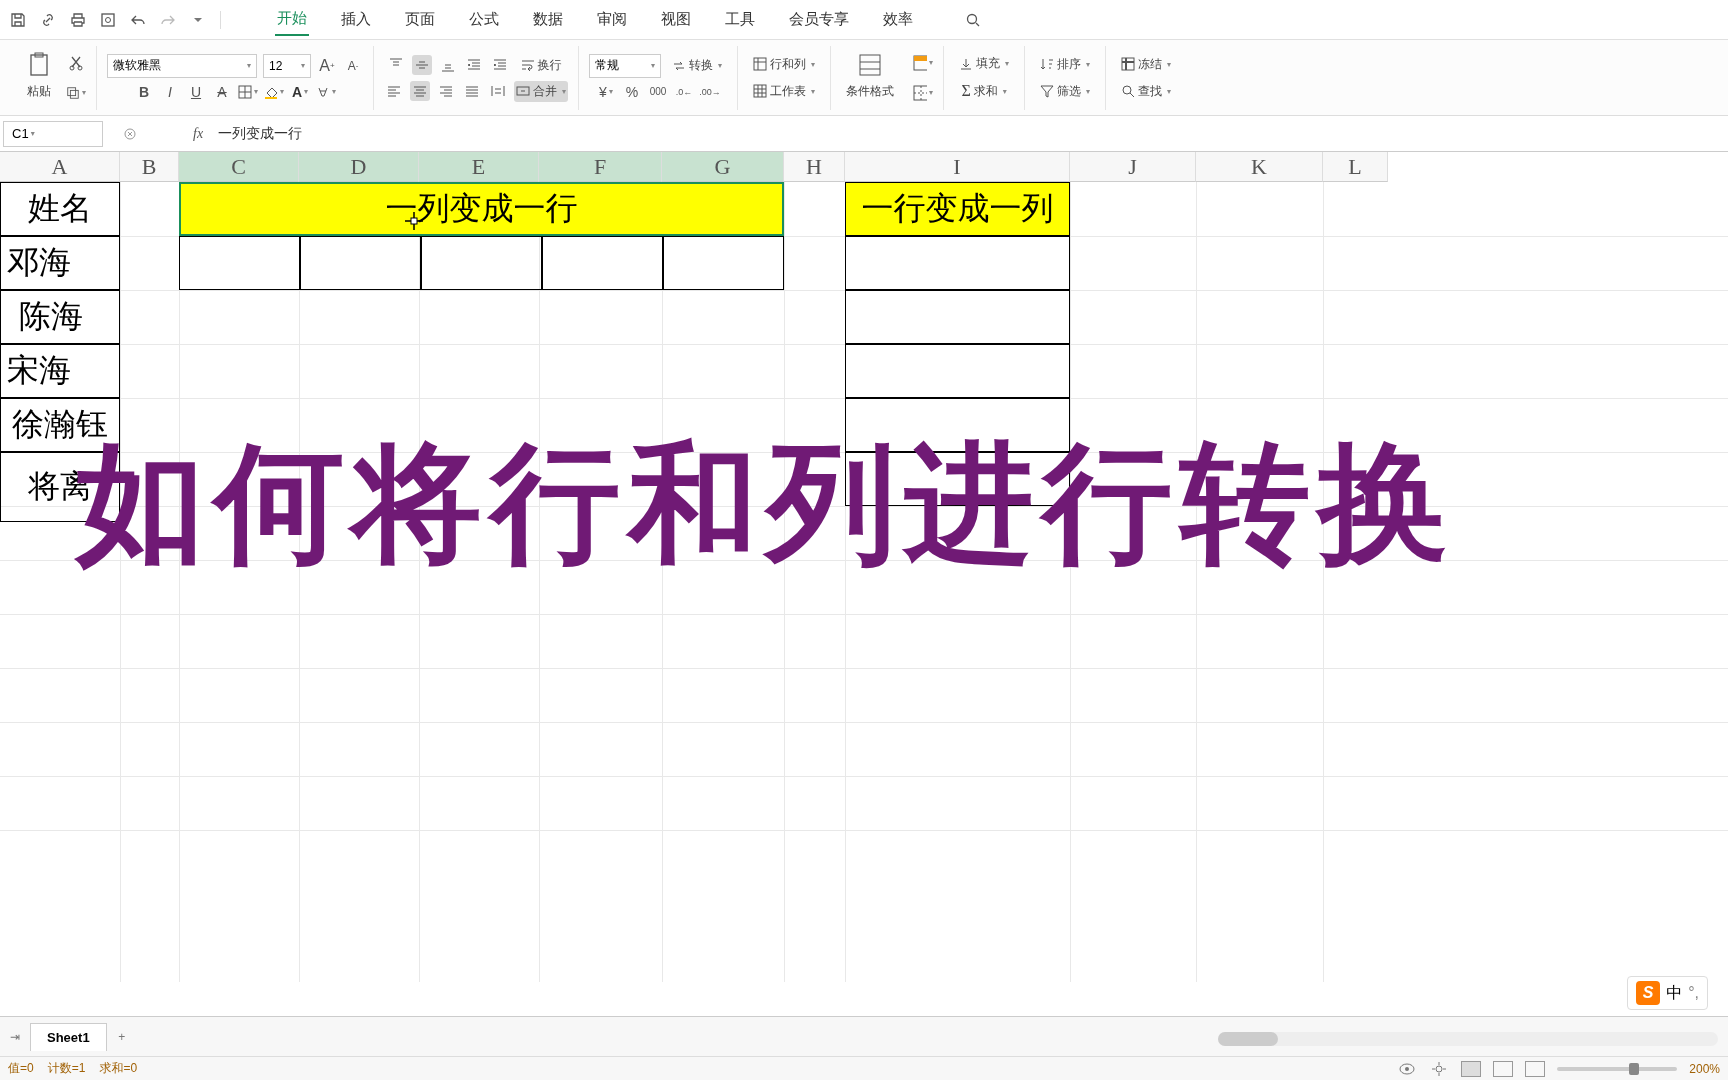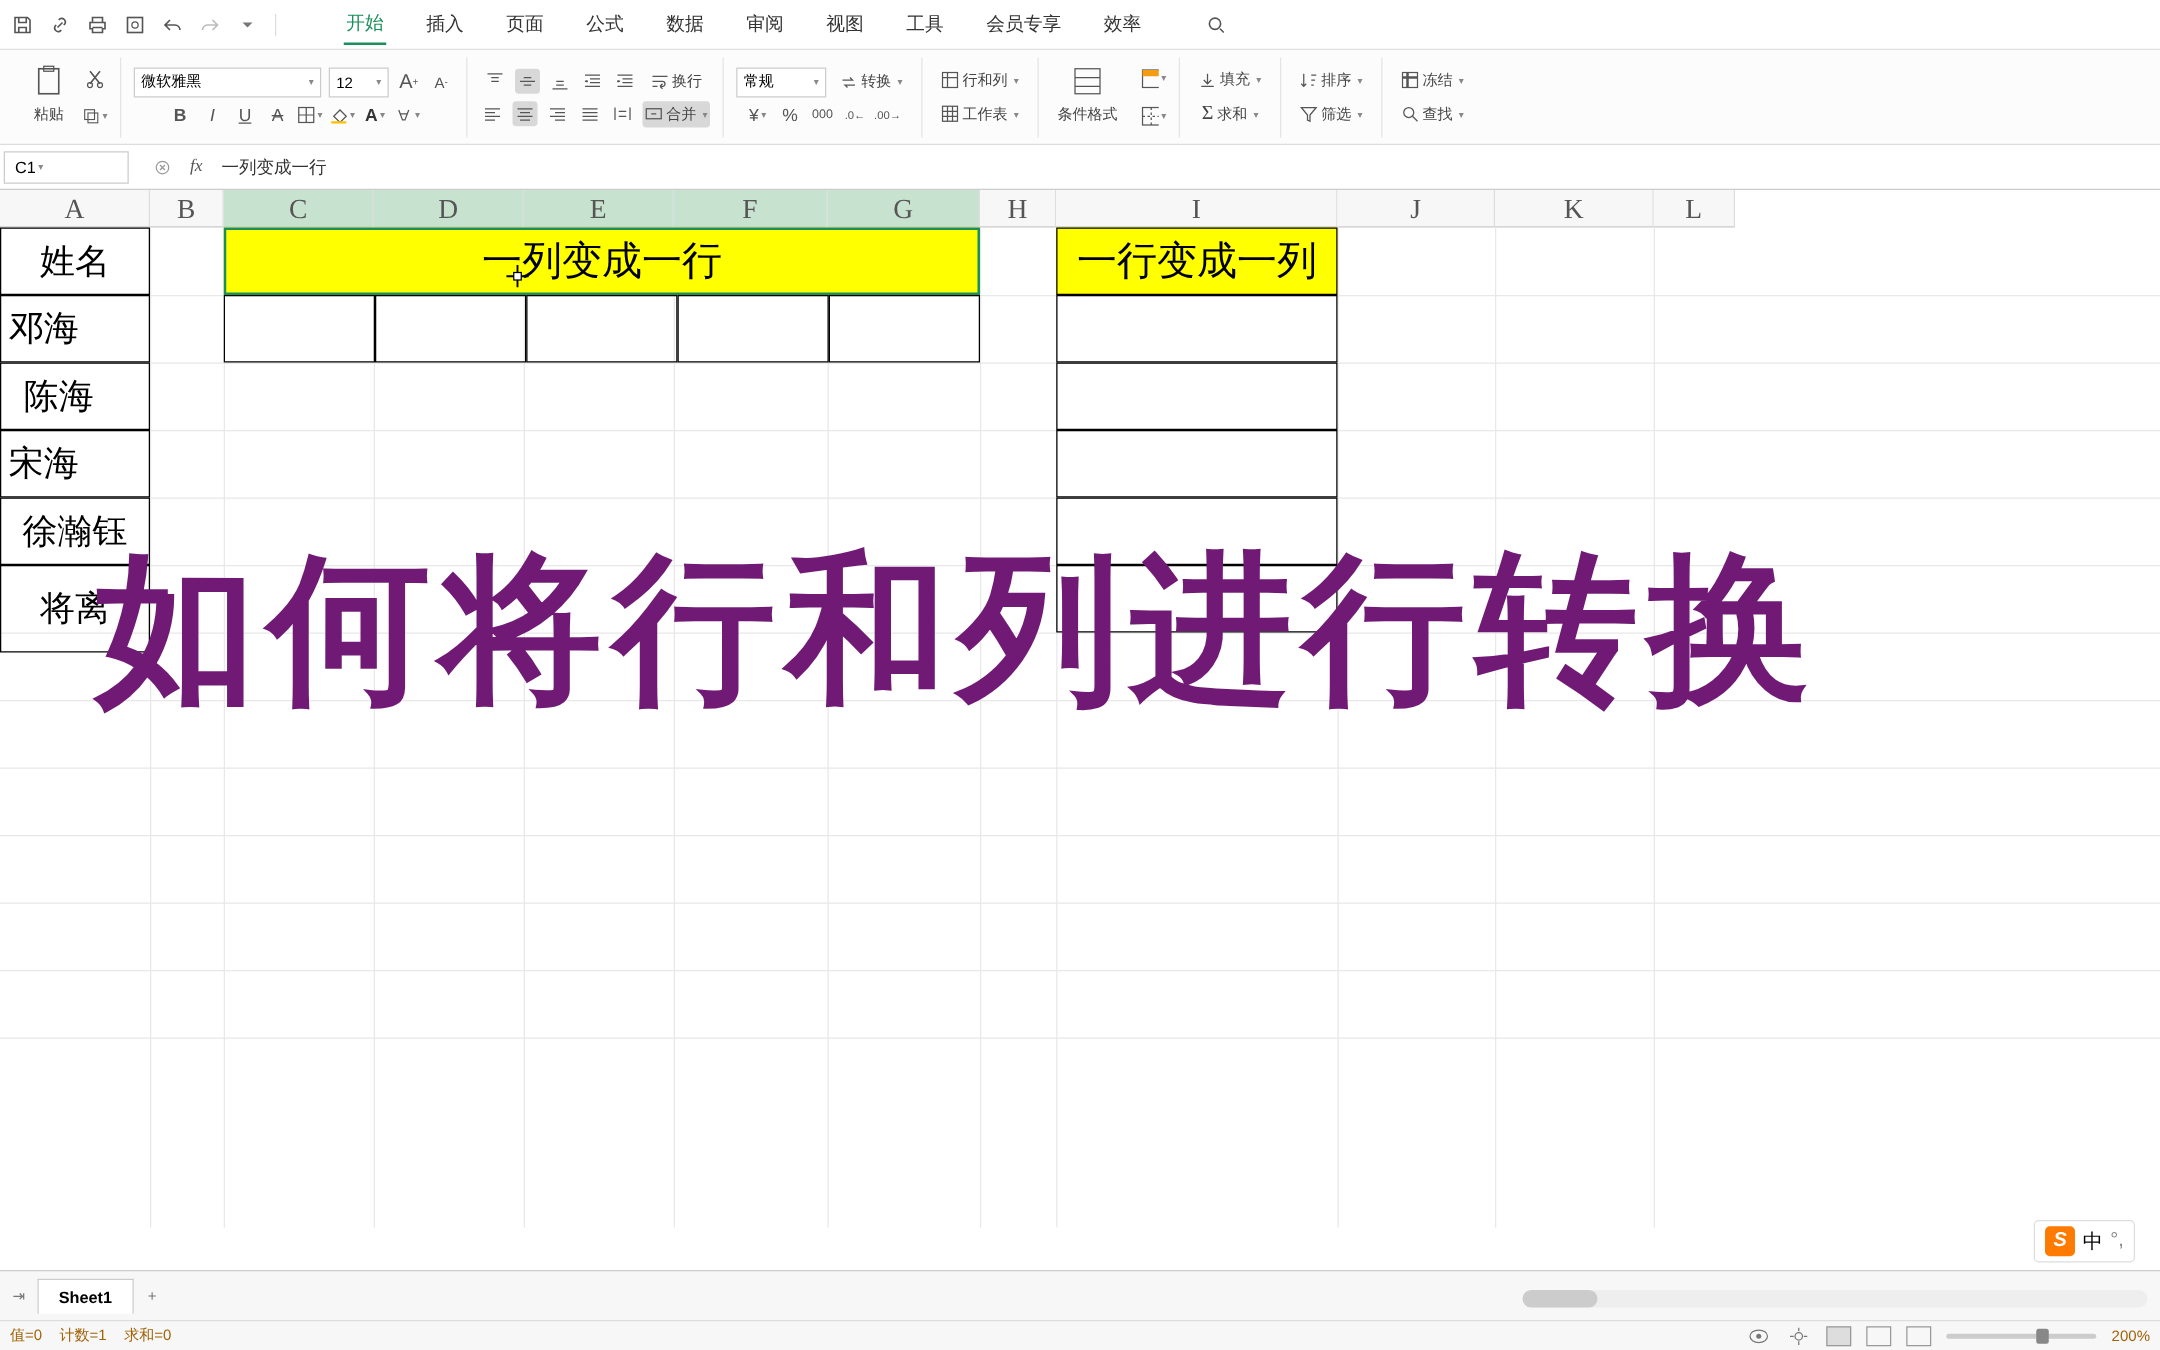--- a/index.html
+++ b/index.html
@@ -29,21 +29,21 @@
 .ticon.italic { font-style:italic; }
 .ticon.underline { text-decoration:underline; }
 .ticon.strike { text-decoration:line-through; }
 .dd-arrow { font-size:8px; color:#888; margin-left:2px; }
 .align-active { background:#d8d8d8; border-radius:3px; padding:2px; }
 
 
 .fbar { height: 36px; display:flex; align-items:center; border-bottom:1px solid #ccc; }
 .name-box { width: 100px; height: 26px; border: 1px solid #ccc; margin-left: 3px; display:flex; align-items:center; padding: 0 8px; font-size:13px;}
 .fx-area { flex:1; display:flex; align-items:center; padding-left:20px; gap:15px; font-size:14px; color:#555;}
-.fx-label { font-style:italic; font-family:serif; }
+.fx-label { font-style:italic; font-family:serif;margin-left:41px; }
 .fx-input { color:#333; }
 
 
 .sheet-wrap { position:relative; height: calc(1080px - 40px - 76px - 36px - 40px - 24px); overflow:hidden; background:#fff;}
 .colhdr-row { display:flex; height:30px; }
 .colhdr { text-align:center; font-size:22px; color:#555; border-right:1px solid #ddd; border-bottom:1px solid #ccc; background:#f7f7f7; display:flex; align-items:center; justify-content:center; font-family:serif;}
 .colhdr.sel { background:#c8e2d0; }
 .grid { position:relative; }
 
 
@@ -53,21 +53,21 @@
 
 .gridlines { position:absolute; inset:0; }
 .gl-v, .gl-h { position:absolute; background:#e8e8e8; }
 .gl-v { width:1px; top:0; bottom:0; }
 .gl-h { height:1px; left:0; right:0; }
 
 
 .cell { position:absolute; display:flex; align-items:center; justify-content:center; font-size:28px; }
 .yellow-merge { background:#ffff00; border:2px solid #1a8f5c; font-size:32px; }
 .border-cell { border:1px solid #000; }
-.name-cell { font-size:28px; border:1px solid #000;}
+.name-cell { font-size:32px; border:1px solid #000;}
 
 
 .overlay-text { position:absolute; top:265px; left:76px; font-size:130px; font-weight:900; color:#701a75; letter-spacing:8px; white-space:nowrap; z-index:50; font-family:Liberation Mono, monospace;}
 
 
 .tabbar { height:40px; border-top:1px solid #ccc; display:flex; align-items:center; padding:0 6px; gap:6px; background:#f7f7f7; position:relative;}
 .sheet-tab { padding:6px 16px; background:#fff; border:1px solid #ccc; border-bottom:none; font-size:13px; font-weight:600; cursor:pointer;}
 .nav-btn { width:18px; height:18px; color:#777; display:flex; align-items:center; justify-content:center; cursor:pointer; font-size:12px;}
 .hscroll { position:absolute; right:10px; bottom:10px; height:14px; width:500px; background:#eee; border-radius:7px; }
 .hscroll-thumb { position:absolute; left:0; width:60px; height:14px; background:#ccc; border-radius:7px;}

